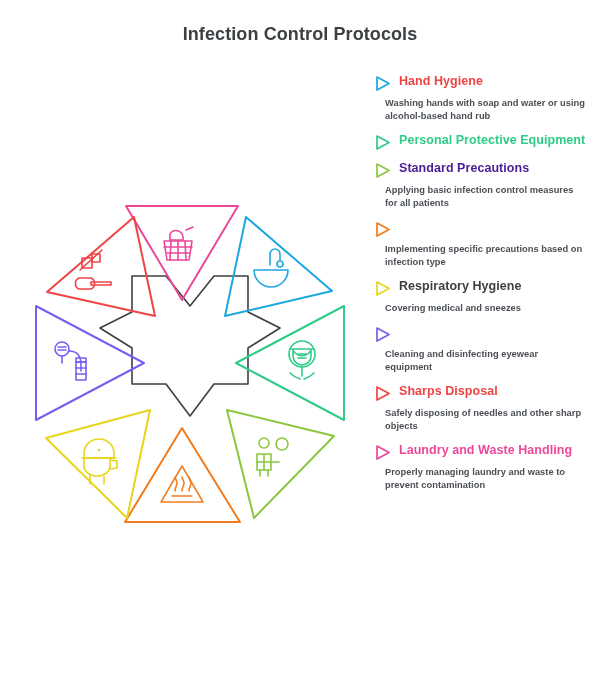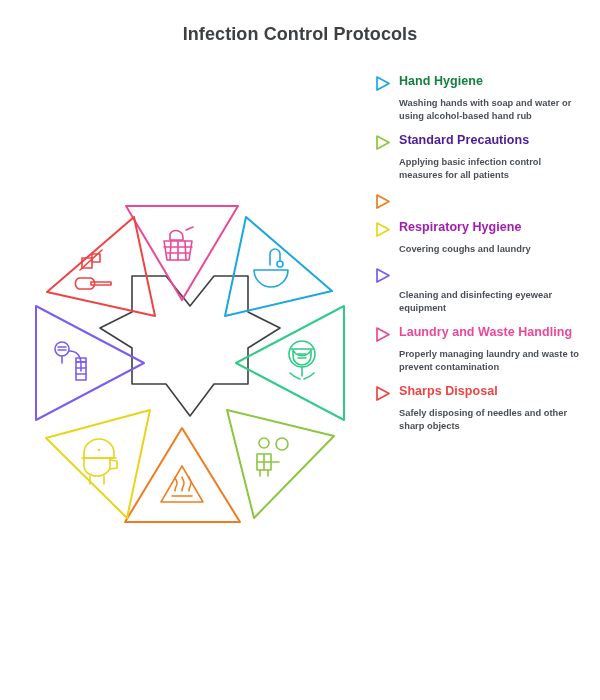--- a/index.html
+++ b/index.html
@@ -27,21 +27,21 @@
   .marker{
     width:17px;height:17px;flex:0 0 17px;margin-right:8px;margin-top:1px;
   }
   .marker svg{display:block;width:17px;height:17px;}
   .legend-title{
     font-size:12.5px;font-weight:bold;line-height:15px;
     letter-spacing:.05px;padding-top:0px;
   }
   .legend-desc{
     font-size:9.3px;font-weight:bold;line-height:13px;
-    color:#4a4f55;margin-left:25px;margin-top:5px;
+    color:#4a4f55;margin-left:11px;margin-top:5px;
     letter-spacing:.02px;
   }
 </style>
 </head>
 <body>
 
 <div class="page">
 
   <div class="title">Infection Control Protocols</div>
 
@@ -151,26 +151,34 @@
 
   <div class="legend">
 
     <div class="legend-item">
       <div class="legend-head">
         <span class="marker">
           <svg viewBox="0 0 17 17">
               <polygon points="3,2 15,8.5 3,15" fill="none" stroke="#1ca7e0" stroke-width="1.7" stroke-linejoin="round"></polygon>
             </svg>
         </span>
-        <span class="legend-title" style="color:#15803d">Hand Hygiene</span>
+        <span class="legend-title" style="color:#ef4444">Hand Hygiene</span>
       </div>
       <div class="legend-desc">Washing hands with soap and water or using alcohol-based hand rub</div>
     </div>
 
     <div class="legend-item">
+      <div class="legend-head">
+        <span class="marker">
+          <svg viewBox="0 0 17 17">
+              <polygon points="3,2 15,8.5 3,15" fill="none" stroke="#2ecc87" stroke-width="1.7" stroke-linejoin="round"></polygon>
+            </svg>
+        </span>
+        <span class="legend-title" style="color:#2ecc87">Personal Protective Equipment</span>
+      </div>
     </div>
 
     <div class="legend-item">
       <div class="legend-head">
         <span class="marker">
           <svg viewBox="0 0 17 17">
               <polygon points="3,2 15,8.5 3,15" fill="none" stroke="#8cc63f" stroke-width="1.7" stroke-linejoin="round"></polygon>
             </svg>
         </span>
         <span class="legend-title" style="color:#4c1d95">Standard Precautions</span>
@@ -179,63 +187,64 @@
     </div>
 
     <div class="legend-item">
       <div class="legend-head">
         <span class="marker">
           <svg viewBox="0 0 17 17">
               <polygon points="3,2 15,8.5 3,15" fill="none" stroke="#f07c1e" stroke-width="1.7" stroke-linejoin="round"></polygon>
             </svg>
         </span>
       </div>
+      <div class="legend-desc">Implementing specific precautions based on infection type</div>
     </div>
 
     <div class="legend-item">
       <div class="legend-head">
         <span class="marker">
           <svg viewBox="0 0 17 17">
               <polygon points="3,2 15,8.5 3,15" fill="none" stroke="#e8d41a" stroke-width="1.7" stroke-linejoin="round"></polygon>
             </svg>
         </span>
-        <span class="legend-title" style="color:#a21caf">Respiratory Hygiene</span>
-      </div>
-      <div class="legend-desc">Covering coughs and laundry</div>
+        <span class="legend-title" style="color:#404040">Respiratory Hygiene</span>
+      </div>
+      <div class="legend-desc">Covering medical and sneezes</div>
     </div>
 
     <div class="legend-item">
       <div class="legend-head">
         <span class="marker">
           <svg viewBox="0 0 17 17">
               <polygon points="3,2 15,8.5 3,15" fill="none" stroke="#7b5cf0" stroke-width="1.7" stroke-linejoin="round"></polygon>
             </svg>
         </span>
       </div>
       <div class="legend-desc">Cleaning and disinfecting eyewear equipment</div>
     </div>
 
     <div class="legend-item">
       <div class="legend-head">
         <span class="marker">
           <svg viewBox="0 0 17 17">
+              <polygon points="3,2 15,8.5 3,15" fill="none" stroke="#ef4444" stroke-width="1.7" stroke-linejoin="round"></polygon>
+            </svg>
+        </span>
+        <span class="legend-title" style="color:#ef4444">Sharps Disposal</span>
+      </div>
+      <div class="legend-desc">Safely disposing of needles and other sharp objects</div>
+    </div>
+
+    <div class="legend-item">
+      <div class="legend-head">
+        <span class="marker">
+          <svg viewBox="0 0 17 17">
               <polygon points="3,2 15,8.5 3,15" fill="none" stroke="#ec4899" stroke-width="1.7" stroke-linejoin="round"></polygon>
             </svg>
         </span>
         <span class="legend-title" style="color:#ec4899">Laundry and Waste Handling</span>
       </div>
       <div class="legend-desc">Properly managing laundry and waste to prevent contamination</div>
-    </div>
-
-    <div class="legend-item">
-      <div class="legend-head">
-        <span class="marker">
-          <svg viewBox="0 0 17 17">
-              <polygon points="3,2 15,8.5 3,15" fill="none" stroke="#ef4444" stroke-width="1.7" stroke-linejoin="round"></polygon>
-            </svg>
-        </span>
-        <span class="legend-title" style="color:#ef4444">Sharps Disposal</span>
-      </div>
-      <div class="legend-desc">Safely disposing of needles and other sharp objects</div>
     </div>
 
   </div>
 </div>
 
 </body></html>

